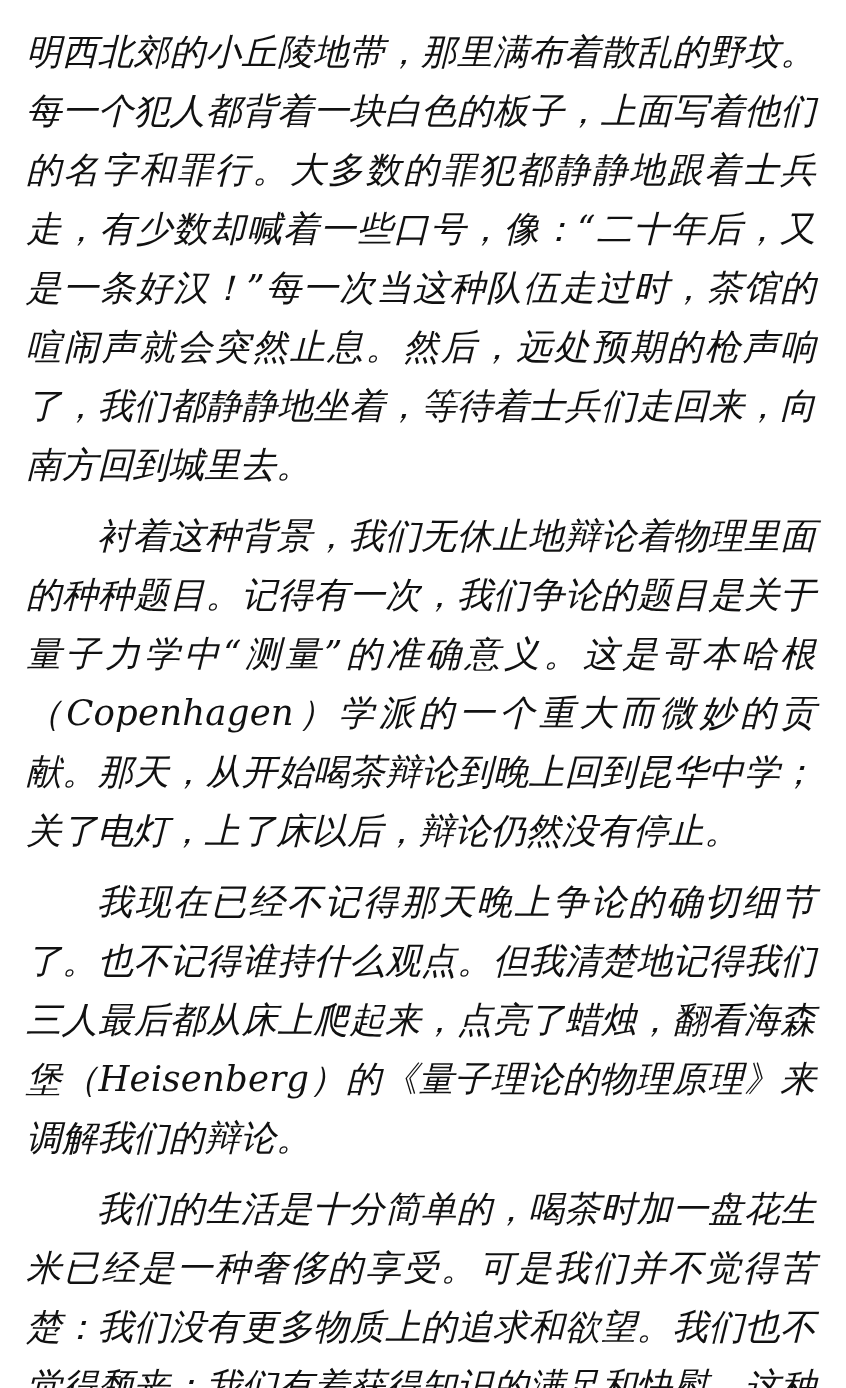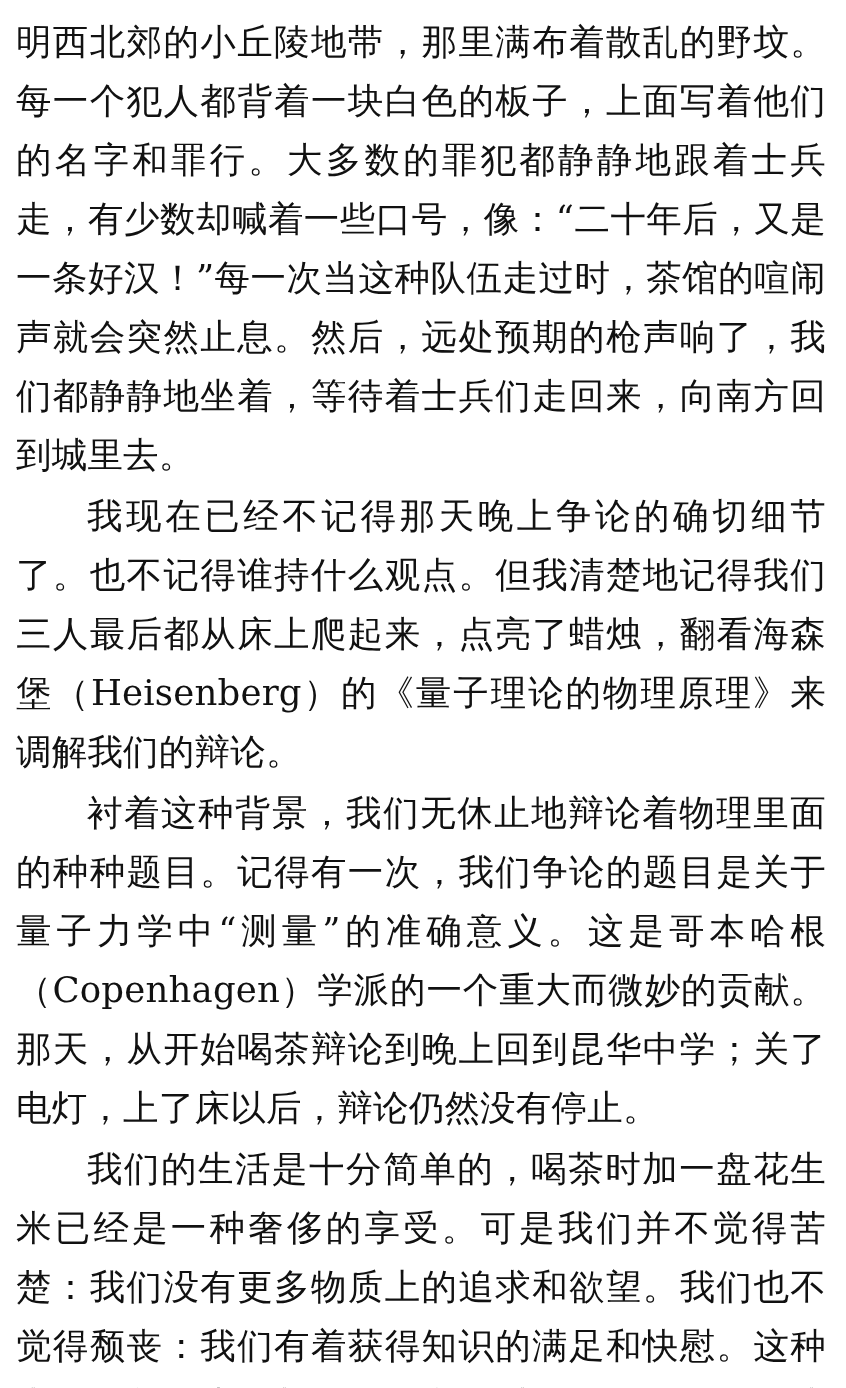--- a/index.html
+++ b/index.html
@@ -22,30 +22,31 @@
     background: #ffffff;
   }
   .body-text {
     font-size: 35.5px;
     line-height: 59px;
     text-align: justify;
     text-justify: inter-character;
     letter-spacing: 0.2px;
   }
   .para {
-    margin: 2px;
+    margin: 12px;
     text-indent: 2em;
+    font-style: italic;
   }
   .para.cont {
     text-indent: 0;
   }
 </style>
 </head>
 <body>
 
 <div class="page">
   <div class="body-text">
     <p class="para cont">明西北郊的小丘陵地带，那里满布着散乱的野坟。每一个犯人都背着一块白色的板子，上面写着他们的名字和罪行。大多数的罪犯都静静地跟着士兵走，有少数却喊着一些口号，像：“二十年后，又是一条好汉！”每一次当这种队伍走过时，茶馆的喧闹声就会突然止息。然后，远处预期的枪声响了，我们都静静地坐着，等待着士兵们走回来，向南方回到城里去。</p>
+    <p class="para">衬着这种背景，我们无休止地辩论着物理里面的种种题目。记得有一次，我们争论的题目是关于量子力学中“测量”的准确意义。这是哥本哈根（Copenhagen）学派的一个重大而微妙的贡献。那天，从开始喝茶辩论到晚上回到昆华中学；关了电灯，上了床以后，辩论仍然没有停止。</p>
     <p class="para">我现在已经不记得那天晚上争论的确切细节了。也不记得谁持什么观点。但我清楚地记得我们三人最后都从床上爬起来，点亮了蜡烛，翻看海森堡（Heisenberg）的《量子理论的物理原理》来调解我们的辩论。</p>
-    <p class="para">衬着这种背景，我们无休止地辩论着物理里面的种种题目。记得有一次，我们争论的题目是关于量子力学中“测量”的准确意义。这是哥本哈根（Copenhagen）学派的一个重大而微妙的贡献。那天，从开始喝茶辩论到晚上回到昆华中学；关了电灯，上了床以后，辩论仍然没有停止。</p>
     <p class="para">我们的生活是十分简单的，喝茶时加一盘花生米已经是一种奢侈的享受。可是我们并不觉得苦楚：我们没有更多物质上的追求和欲望。我们也不觉得颓丧：我们有着获得知识的满足和快慰。这种十分简单的生活却影响了我们对物理的认识，形成了我们对物理工作的爱憎，从而给我们以后的研究历程奠定了基础，这是我们当时所没有认识到的。</p>
   </div>
 </div>
 
 </body></html>

